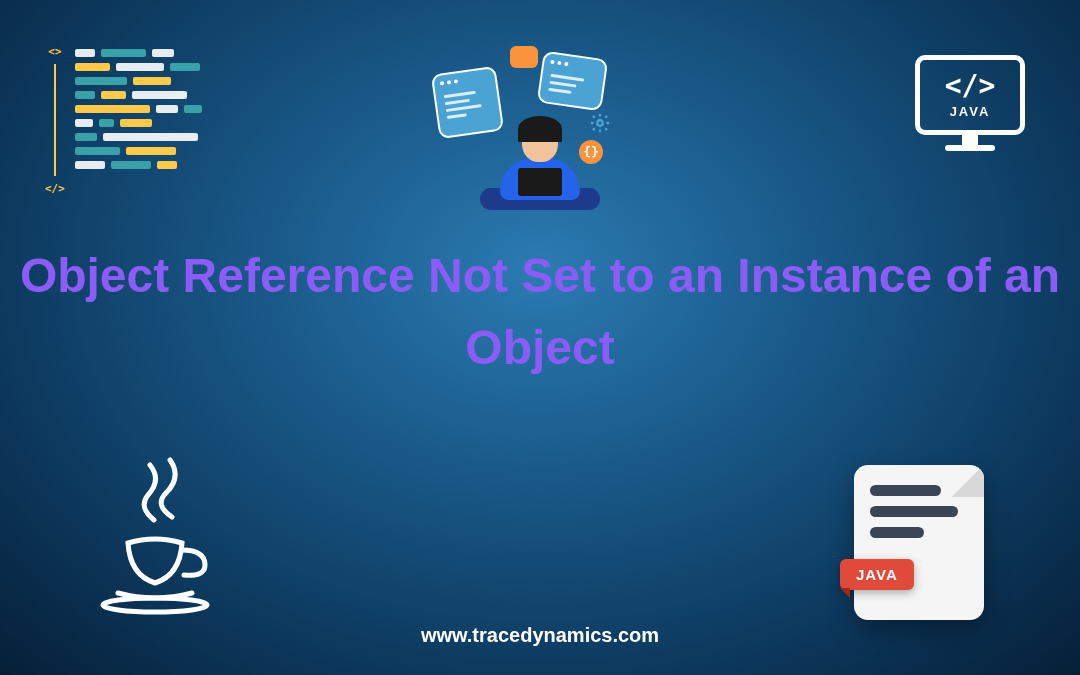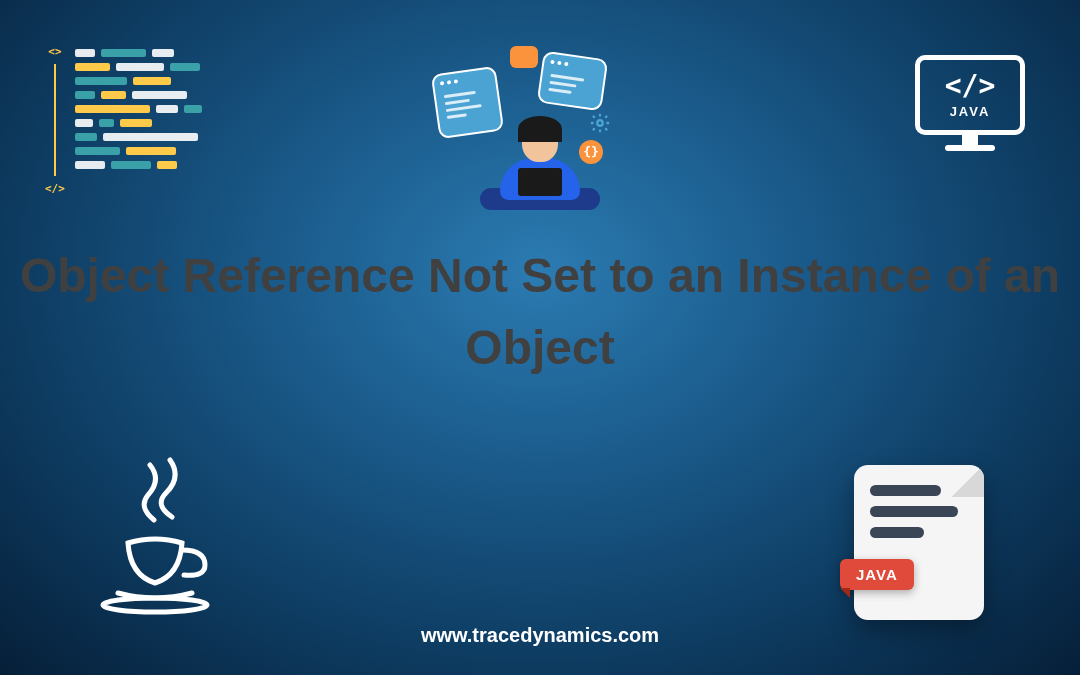--- a/index.html
+++ b/index.html
@@ -14,21 +14,21 @@
 
     .title-container {
       position: absolute;
       top: 240px;
       left: 0;
       right: 0;
       text-align: center;
       padding: 0 10px;
     }
     .title {
-      color: #404040;
+      color: #8b5cf6;
       font-size: 48px;
       font-weight: 600;
       line-height: 1.5;
     }
 
     .footer-url {
       position: absolute;
       bottom: 28px;
       left: 0;
       right: 0;

